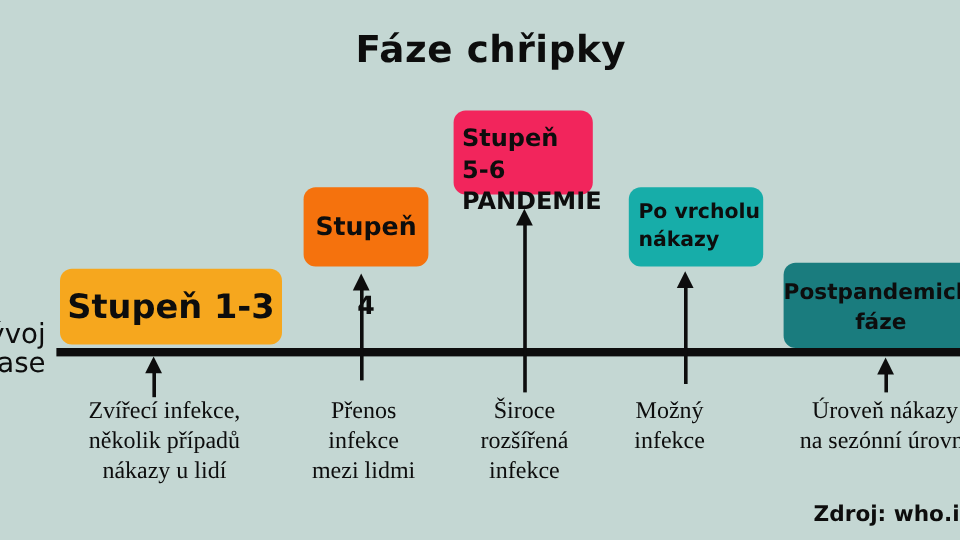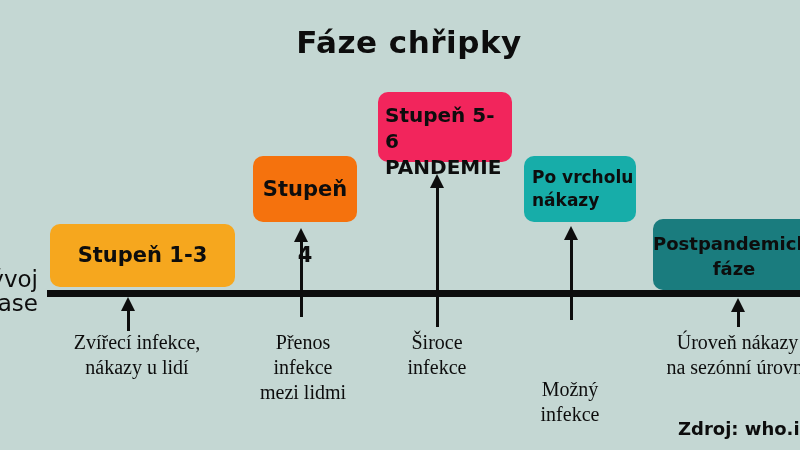--- a/index.html
+++ b/index.html
@@ -43,24 +43,24 @@
 
   .stage-box {
     border-radius: 10px;
     font-weight: bold;
     color: #0d0d0d;
     box-sizing: border-box;
   }
   .stage-box span { display: block; }
 
   .box-1 { left: 50px;  top: 224px; width: 185px; height: 63px;
-           font-size: 21px; text-align: center; line-height: 63px; }
+           font-size: 28px; text-align: center; line-height: 63px; }
   .box-2 { left: 253px; top: 156px; width: 104px; height: 66px;
            font-size: 21px; text-align: center; line-height: 66px; }
-  .box-3 { left: 378px; top: 92px;  width: 134px; height: 70px;
+  .box-3 { left: 378px; top: 92px;  width: 116px; height: 70px;
            font-size: 20px; padding: 10px 13px 0 7px; line-height: 26px; }
   .box-4 { left: 524px; top: 156px; width: 112px; height: 66px;
            font-size: 17px; padding: 10px 0 0 8px; line-height: 23px; }
   .box-5 { left: 653px; top: 219px; width: 162px; height: 71px;
            font-size: 18px; text-align: center; padding-top: 12px; line-height: 25px; }
 
   .arrow-shaft {
     width: 3px;
     background: #0d0d0d;
   }
@@ -74,21 +74,21 @@
   .annotation {
     top: 330px;
     text-align: center;
     font-size: 20px;
     line-height: 25px;
   }
   .annotation span { display: block; font-family: Liberation Serif, serif; }
   .ann-1 { left: 37px;  width: 200px; }
   .ann-2 { left: 228px; width: 150px; }
   .ann-3 { left: 362px; width: 150px; }
-  .ann-4 { left: 495px; width: 150px; margin-top: 47px; }
+  .ann-4 { left: 483px; width: 150px; }
   .ann-5 { left: 645px; width: 185px; }
 
   .source {
     left: 678px; top: 418px;
     width: 200px;
     font-size: 18px;
     font-weight: bold;
     white-space: nowrap;
   }
 </style>
@@ -137,31 +137,33 @@
 <div class="abs arrow-shaft" style="left:435.5px; top:186px; height:141px;"></div>
 
 <div class="abs arrow-head" style="left:564px; top:226px;"></div>
 <div class="abs arrow-shaft" style="left:569.5px; top:238px; height:82px;"></div>
 
 <div class="abs arrow-head" style="left:731px; top:298px;"></div>
 <div class="abs arrow-shaft" style="left:736.5px; top:310px; height:17px;"></div>
 
 <div class="abs annotation ann-1">
   <span>Zvířecí infekce,</span>
+  <span>několik případů</span>
   <span>nákazy u lidí</span>
 </div>
 
 <div class="abs annotation ann-2">
   <span>Přenos</span>
   <span>infekce</span>
   <span>mezi lidmi</span>
 </div>
 
 <div class="abs annotation ann-3">
   <span>Široce</span>
+  <span>rozšířená</span>
   <span>infekce</span>
 </div>
 
 <div class="abs annotation ann-4">
   <span>Možný</span>
   <span>infekce</span>
 </div>
 
 <div class="abs annotation ann-5">
   <span>Úroveň nákazy</span>

